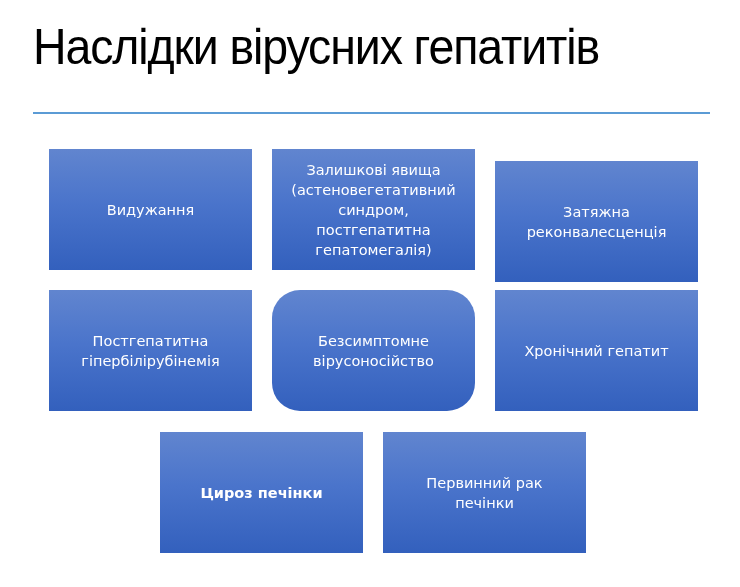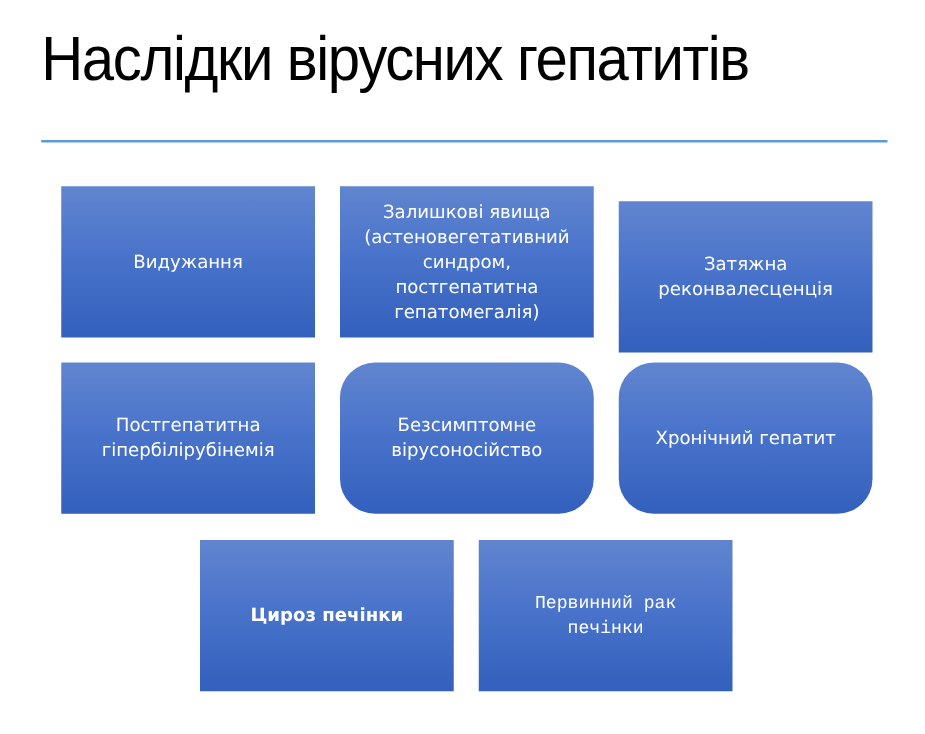--- a/index.html
+++ b/index.html
@@ -36,17 +36,17 @@
 синдром,
 постгепатитна
 гепатомегалія)</div>
 <div class="box" style="left:495px; top:149px;margin-top:12px;">Затяжна
 реконвалесценція</div>
 
 <div class="box" style="left:49px; top:290px;">Постгепатитна
 гіпербілірубінемія</div>
 <div class="box" style="left:272px; top:290px;border-radius:28px;">Безсимптомне
 вірусоносійство</div>
-<div class="box" style="left:495px; top:290px;border-radius:28px;">Хронічний  гепатит</div>
+<div class="box" style="left:495px; top:290px;">Хронічний  гепатит</div>
 
 <div class="box" style="left:160px; top:432px;font-weight:bold;">Цироз  печінки</div>
-<div class="box" style="left:383px; top:432px;font-family:Liberation Mono, monospace;">Первинний  рак
+<div class="box" style="left:383px; top:432px;">Первинний  рак
 печінки</div>
 
 </body></html>

